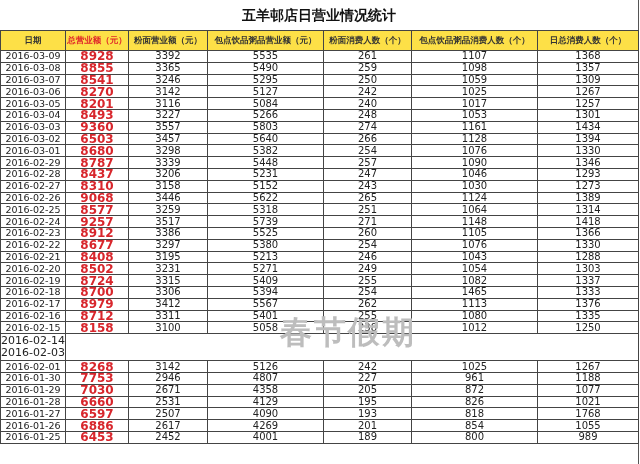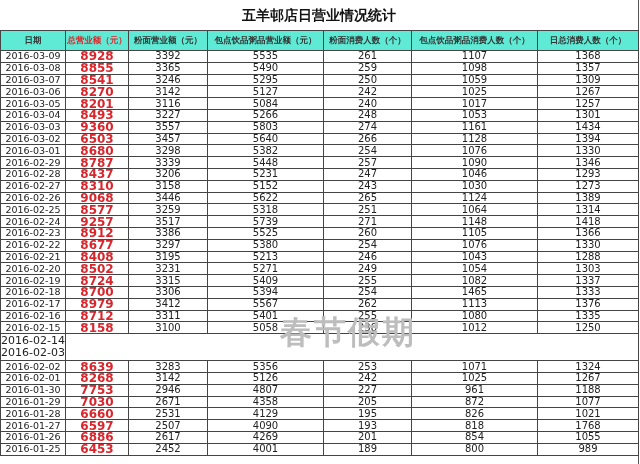--- a/index.html
+++ b/index.html
@@ -2,21 +2,21 @@
 <html><head>
 <meta charset="utf-8">
 <style>
   html, body { margin:0; padding:0; background:#ffffff; }
   body { width:640px; height:464px; overflow:hidden; position:relative; font-family:"Liberation Sans", "DejaVu Sans", sans-serif; }
   .sheet { position:absolute; left:0; top:0; width:638px; height:464px; border-right:1px solid #555; }
   .title { position:absolute; left:0; top:0; width:638px; height:30px; line-height:30px; text-align:center; font-size:14px; font-weight:bold; color:#111; font-family:Liberation Sans, sans-serif; }
   table { position:absolute; left:0; top:30px; border-collapse:collapse; table-layout:fixed; width:638px; }
   col.c0 { width:65px; } col.c1 { width:63px; } col.c2 { width:79px; } col.c3 { width:116px; }
   col.c4 { width:88px; } col.c5 { width:126px; } col.c6 { width:101px; }
-  th { background:#5eead4; height:19px; font-size:8.5px; font-weight:bold; color:#333; border:1px solid #444; padding:0; text-align:center; font-family:"DejaVu Sans", sans-serif; white-space:nowrap; overflow:hidden; }
+  th { background:#fde047; height:19px; font-size:8.5px; font-weight:bold; color:#333; border:1px solid #444; padding:0; text-align:center; font-family:"DejaVu Sans", sans-serif; white-space:nowrap; overflow:hidden; }
   th.red { color:#e0262a; }
   td { height:10.8px; font-size:10px; line-height:10px; color:#222; border:1px solid #444; padding:0; text-align:center; white-space:nowrap; overflow:hidden; font-family:"DejaVu Sans", sans-serif; }
   td.date { font-size:9.5px; }
   td.total { color:#d8262c; font-weight:bold; font-size:12px; }
   tr.gap td { height:26px; line-height:12px; }
   tr.gap td.date { font-size:11px; }
   .holiday { position:absolute; left:280px; top:311px; font-size:32px; font-weight:bold; color:#bdbdbd; letter-spacing:2px; font-family:"DejaVu Sans", sans-serif; pointer-events:none; }
 </style>
 </head>
 <body>
@@ -262,29 +262,20 @@
           <td>1250</td>
         </tr>
         <tr class="gap">
           <td class="date">
             <div>2016-02-14至</div>
             <div>2016-02-03</div>
           </td>
           <td colspan="6" style="border-top: 1px solid rgb(68, 68, 68);"></td>
         </tr>
         <tr>
-          <td class="date">2016-02-02</td>
-          <td class="total">8639</td>
-          <td>3283</td>
-          <td>5356</td>
-          <td>253</td>
-          <td>1071</td>
-          <td>1324</td>
-        </tr>
-        <tr>
           <td class="date">2016-02-01</td>
           <td class="total">8268</td>
           <td>3142</td>
           <td>5126</td>
           <td>242</td>
           <td>1025</td>
           <td>1267</td>
         </tr>
         <tr>
           <td class="date">2016-01-30</td>

